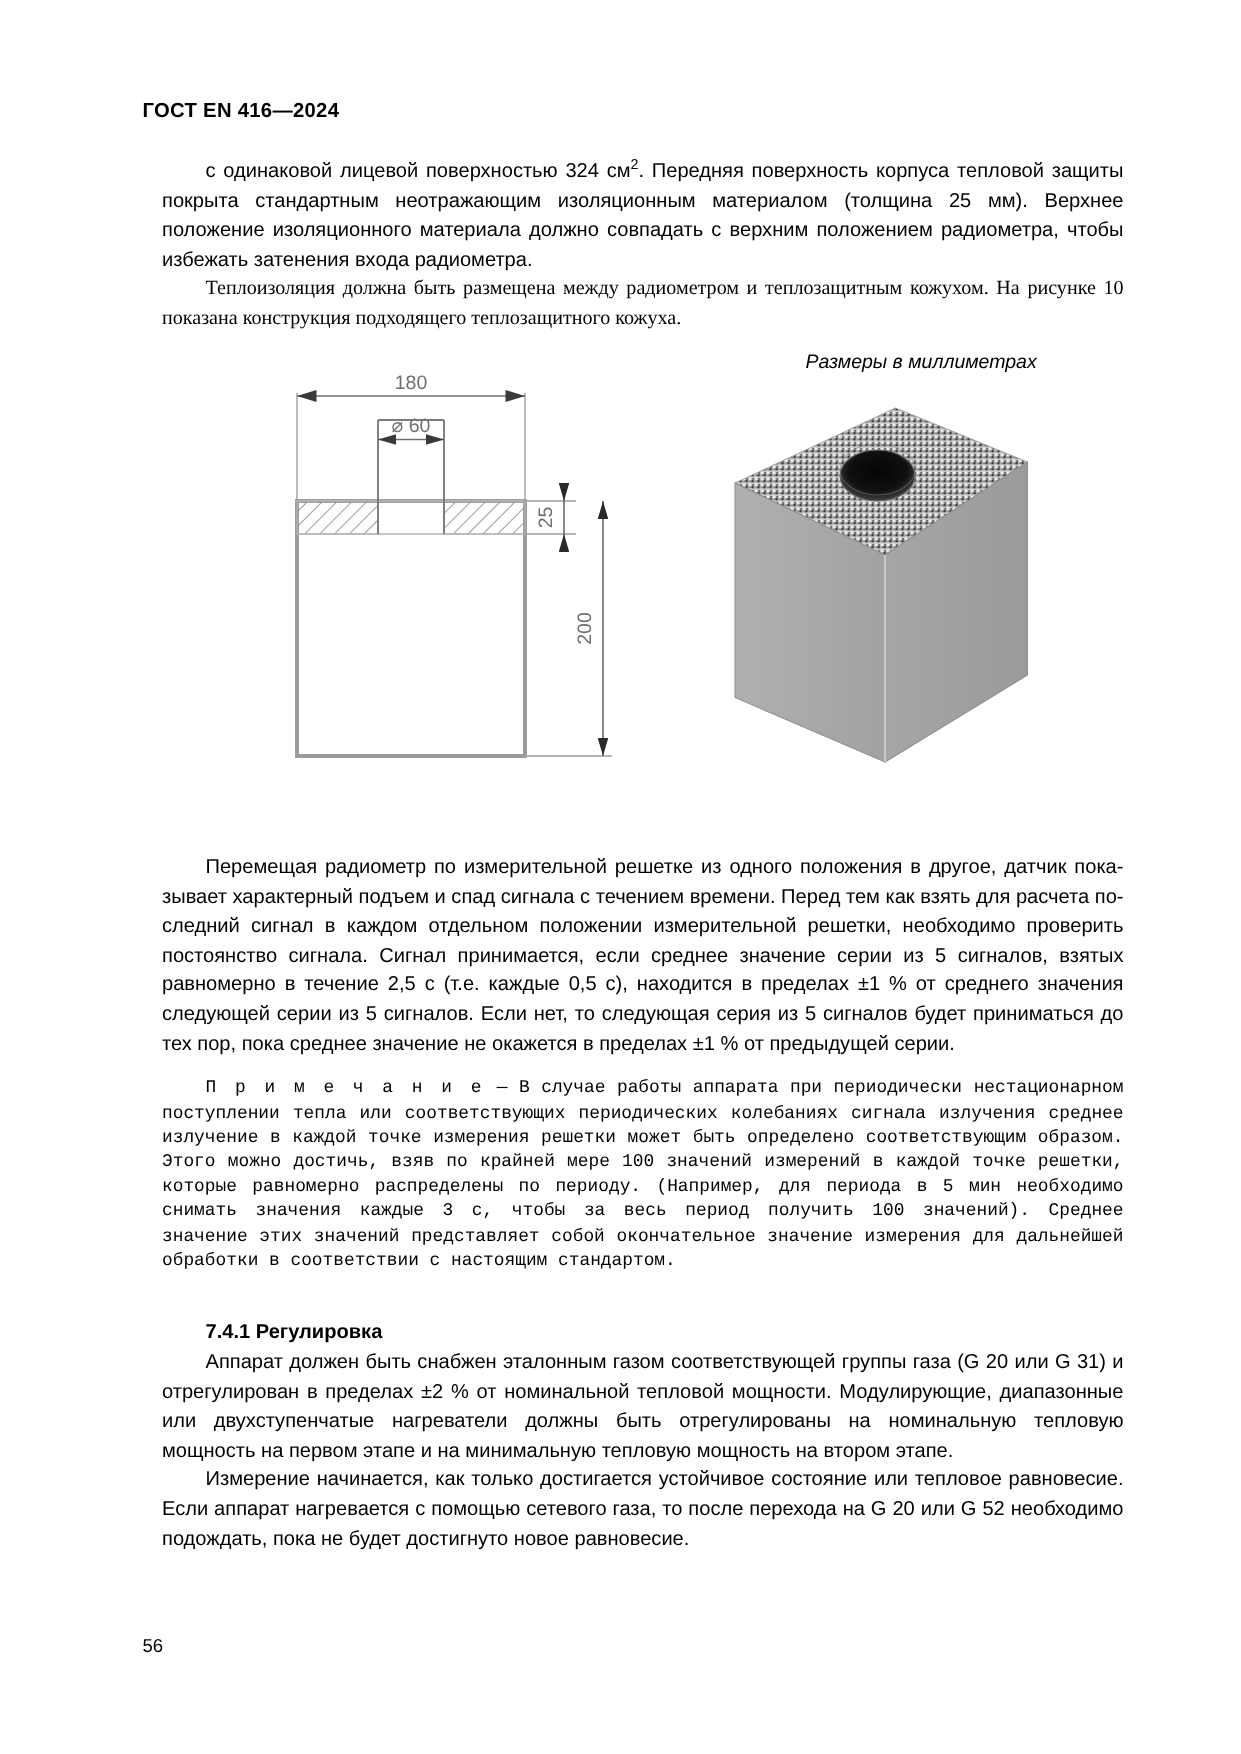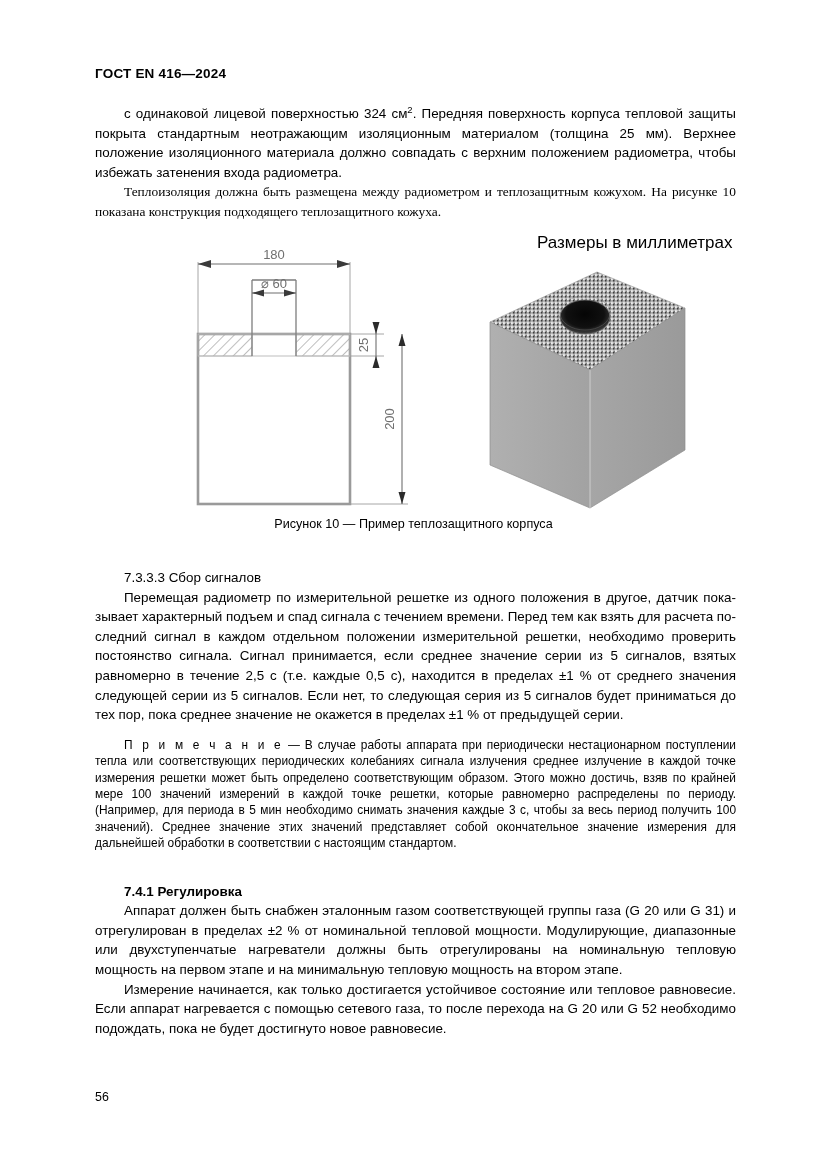--- a/index.html
+++ b/index.html
@@ -28,21 +28,21 @@
     left: 95px;
     top: 66px;
     font-size: 13.5px;
     font-weight: bold;
     letter-spacing: 0.2px;
   }
 
   
   .content {
     position: absolute;
-    left: 95px;
+    left: 108px;
     top: 104px;
     width: 641px;
   }
   p.para {
     margin: 0 0 0 0;
     font-size: 13.4px;
     line-height: 19.6px;
     text-align: justify;
     text-justify: inter-word;
     hyphens: manual;
@@ -53,21 +53,22 @@
     font-size: 9.5px;
     vertical-align: super;
     line-height: 0;
   }
 
   
   .dims-note {
     position: absolute;
     left: 537px;
     top: 233px;
-    font-size: 17px;
+    font-size: 13px;
+    font-style: italic;
   }
 
   
   .figure {
     position: absolute;
     left: 0px;
     top: 250px;
     width: 827px;
     height: 300px;
   }
@@ -96,20 +97,21 @@
     padding-left: 29px;
   }
 
   
   .note {
     font-size: 11.9px;
     line-height: 16.4px;
     text-align: justify;
     margin: 0;
     text-indent: 29px;
+    font-family: Liberation Mono, monospace;
   }
   .note .lbl {
     letter-spacing: 2.4px;
   }
   .sp12 { height: 12px; }
   .sp18 { height: 18px; }
 
   
   .page-number {
     position: absolute;
@@ -217,26 +219,24 @@
       <ellipse cx="100" cy="57" rx="25" ry="17" fill="url(#holeGrad)" stroke="#6d6d6d" stroke-width="0.8"></ellipse>
       <ellipse cx="100" cy="53" rx="25" ry="17" fill="none" stroke="#7a7a7a" stroke-width="0.7" opacity="0.55"></ellipse>
 
       <polygon points="5,62 105,110 105,248 5,205" fill="url(#frontGrad)" stroke="#8e8e8e" stroke-width="0.7"></polygon>
 
       <polygon points="105,110 200,48 200,190 105,248" fill="url(#sideGrad)" stroke="#8e8e8e" stroke-width="0.7"></polygon>
 
       <line x1="105" y1="110" x2="105" y2="248" stroke="#cfcfcf" stroke-width="1.2"></line>
     </svg>
 
-    <div class="fig-caption">Рисунок 10 — Пример теплозащитного корпуса</div>
   </div>
 
   <div class="content" style="top:568px; width:641px;">
 
-    <div class="h-num">7.3.3.3  Сбор сигналов</div>
     <p class="para indent">Перемещая радиометр по измерительной решетке из одного положения в другое, датчик пока­зывает характерный подъем и спад сигнала с течением времени. Перед тем как взять для расчета по­следний сигнал в каждом отдельном положении измерительной решетки, необходимо проверить посто­янство сигнала. Сигнал принимается, если среднее значение серии из 5 сигналов, взятых равномерно в течение 2,5 с (т.е. каждые 0,5 с), находится в пределах ±1 % от среднего значения следующей серии из 5 сигналов. Если нет, то следующая серия из 5 сигналов будет приниматься до тех пор, пока среднее значение не окажется в пределах ±1 % от предыдущей серии.</p>
 
     <div class="sp12"></div>
 
     <p class="note"><span class="lbl">П р и м е ч а н и е</span><span> — </span><span>В случае работы аппарата при периодически нестационарном поступлении тепла или соответствующих периодических колебаниях сигнала излучения среднее излучение в каждой точке измерения ре­шетки может быть определено соответствующим образом. Этого можно достичь, взяв по крайней мере 100 значе­ний измерений в каждой точке решетки, которые равномерно распределены по периоду. (Например, для периода в 5 мин необходимо снимать значения каждые 3 с, чтобы за весь период получить 100 значений). Среднее значение этих значений представляет собой окончательное значение измерения для дальнейшей обработки в соответствии с настоящим стандартом.</span></p>
 
     <div class="sp18"></div>
 
     <div class="sp12"></div>
     <div class="h-bold">7.4.1  Регулировка</div>

